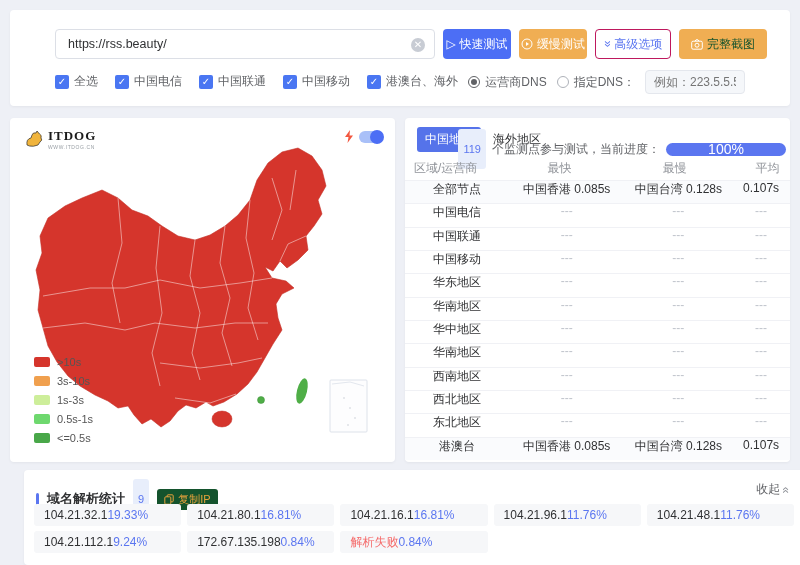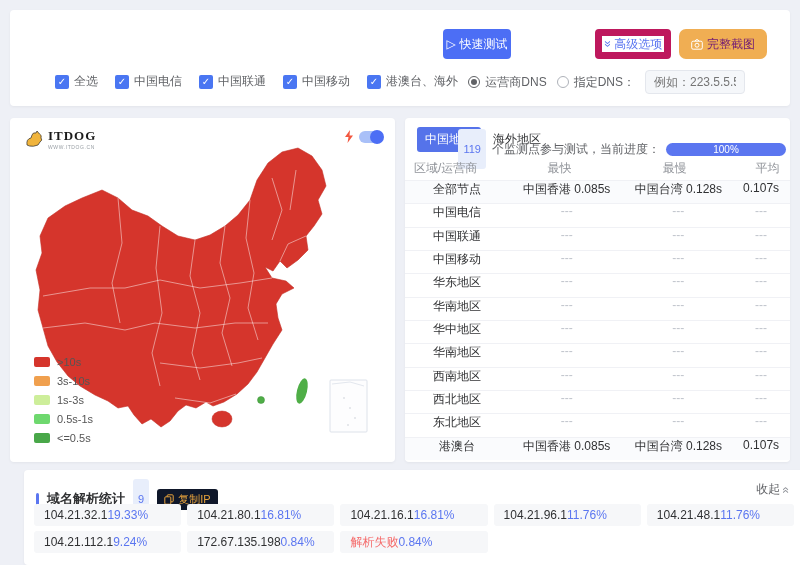--- a/index.html
+++ b/index.html
@@ -21,22 +21,22 @@
   .clear-ic {
     position:absolute; right:9px; top:8px; width:14px; height:14px; border-radius:50%;
     background:#c8ccd4; color:#fff; font-size:10px; line-height:14px; text-align:center; cursor:pointer;
   }
   .btn { position:absolute; top:19px; height:30px; border:none; border-radius:4px;
     font-size:12px; display:flex; align-items:center; justify-content:center; gap:4px; cursor:pointer;
     font-family:inherit; }
   .btn .ico { display:inline-flex; align-items:center; }
   #btn-fast   { left:433px; width:68px; background:#4c6ef5; color:#fff; }
   #btn-slow   { left:509px; width:68px; background:#f0ae53; color:#fff; }
-  #btn-adv    { left:585px; width:76px; background:#fff; color:#5b76f0; border:7px solid #be185d; }
-  #btn-shot   { left:669px; width:88px; background:#f0ae53; color:#701a75;border-radius:7px; }
+  #btn-adv    { left:585px; width:76px; background:#fff; color:#5b76f0; border:1px solid #be185d; }
+  #btn-shot   { left:669px; width:88px; background:#f0ae53; color:#14532d; }
   .chev-dbl-down { display:inline-block; transform:rotate(-90deg); font-size:12px; line-height:1; }
 
   .check-row { position:absolute; left:45px; top:63px; display:flex; gap:17px; align-items:center; }
   .chk { display:flex; align-items:center; gap:5px; color:#606266; cursor:pointer; }
   .chk .box { width:14px; height:14px; background:#4a76f2; border-radius:2px; color:#fff;
     font-size:10px; line-height:14px; text-align:center; }
   .dns-row { position:absolute; right:45px; top:60px; display:flex; align-items:center; gap:10px; }
   .radio { display:flex; align-items:center; gap:5px; color:#606266; cursor:pointer; }
   .rdot { width:12px; height:12px; border-radius:50%; border:1px solid #606266; position:relative; }
   .rdot.on::after { content:""; position:absolute; left:2px; top:2px; width:6px; height:6px;
@@ -62,54 +62,67 @@
 
   
   #res-card { left:405px; top:118px; width:385px; height:344px; }
   .tabs { position:absolute; left:12px; top:9px; display:flex; align-items:center; gap:12px; }
   .tab-active { background:#5573ea; color:#fff; border-radius:3px; padding:4px 8px; font-size:12px; cursor:pointer; }
   .tab-plain { color:#303133; font-size:12px; cursor:pointer; }
   .prog-cluster { position:absolute; right:4px; top:11px; display:flex; align-items:center; gap:6px; }
   .badge-blue { background:#e8eefb; color:#5b76f0; border-radius:3px; padding:14px 5px; font-size:11px; }
   .prog-text { color:#606266; font-size:12px; }
   .prog-bar { width:120px; height:13px; border-radius:7px; background:#5b76f0; color:#fff;
-    font-size:10px; display:flex; align-items:center; justify-content:center; }
+    font-size:14px; display:flex; align-items:center; justify-content:center; }
   .rtable { position:absolute; left:0; right:0; top:38px; bottom:2px; display:flex; flex-direction:column; }
   .thead { display:flex; color:#909399; font-size:12px; height:24px; align-items:center;gap:28px; }
   .trow { display:flex; flex:1; border-top:1px solid #f0f1f5; font-size:12px; }
   .trow.hl { background:#fafbfd; }
   .c { text-align:center; }
   .c1 { width:27%; } .c2 { width:30%; } .c3 { width:28%; } .c4 { width:15%; }
   .trow:not(.hl) .c2, .trow:not(.hl) .c3, .trow:not(.hl) .c4 { color:#c0c4cc; }
 
   
   #dns-card { left:24px; top:470px; width:780px; height:95px; }
   .dns-head { position:absolute; left:12px; top:9px; display:flex; align-items:center; gap:8px; }
   .vbar { width:3px; height:13px; background:#5b76f0; border-radius:2px; }
   .dns-title { font-size:13px; font-weight:bold; color:#303133; }
-  .chip-copy { background:#0f172a; color:#e6a23c; border-radius:3px; padding:3px 7px; font-size:11px;
+  .chip-copy { background:#14532d; color:#e6a23c; border-radius:3px; padding:3px 7px; font-size:11px;
     display:flex; align-items:center; gap:4px; border:none; cursor:pointer; font-family:inherit; }
   .collapse { position:absolute; right:14px; top:11px; display:flex; align-items:center; gap:3px;
     color:#606266; font-size:12px; cursor:pointer; }
   .chev-dbl-up { display:inline-block; transform:rotate(90deg); font-size:12px; line-height:1; color:#909399; }
   .ip-grid { position:absolute; left:10px; right:10px; top:34px; display:grid;
     grid-template-columns:repeat(5,1fr); grid-auto-rows:22px; gap:5px 6px; }
   .ip-cell { background:#f6f7f9; border-radius:3px; display:flex; align-items:center;
     padding:0 10px; }
   .ip { color:#303133; font-size:12px; }
   .pct { color:#5b76f0; font-size:12px; }
   .ip.error { color:#f56c6c; }
 </style>
 </head>
 <body>
 
 <div class="card" id="top-card">
+  <div class="url-input">
+    <span>https://rss.beauty/</span>
+    <span class="clear-ic">✕</span>
+  </div>
   <button class="btn" id="btn-fast">
     <span class="ico">▷</span>
     <span>快速测试</span>
+  </button>
+  <button class="btn" id="btn-slow">
+    <span class="ico">
+      <svg width="12" height="12" viewBox="0 0 12 12">
+          <circle cx="6" cy="6" r="5" fill="none" stroke="#fff" stroke-width="1"></circle>
+          <path d="M5 4 L8 6 L5 8 Z" fill="#fff"></path>
+        </svg>
+    </span>
+    <span>缓慢测试</span>
   </button>
   <button class="btn" id="btn-adv">
     <span class="chev-dbl-down">«</span>
     <span>高级选项</span>
   </button>
   <button class="btn" id="btn-shot">
     <span class="ico">
       <svg width="12" height="11" viewBox="0 0 12 11">
           <rect x="0.7" y="2.2" width="10.6" height="8" rx="1.4" fill="none" stroke="#fff" stroke-width="1"></rect>
           <path d="M4 2.2 L5 0.8 L7 0.8 L8 2.2" fill="none" stroke="#fff" stroke-width="1"></path>

